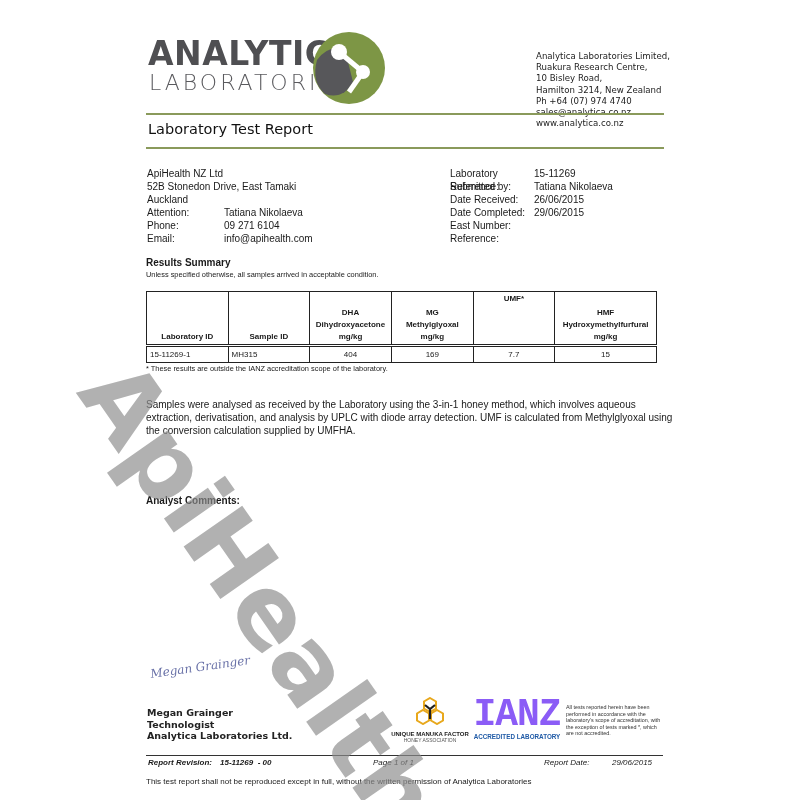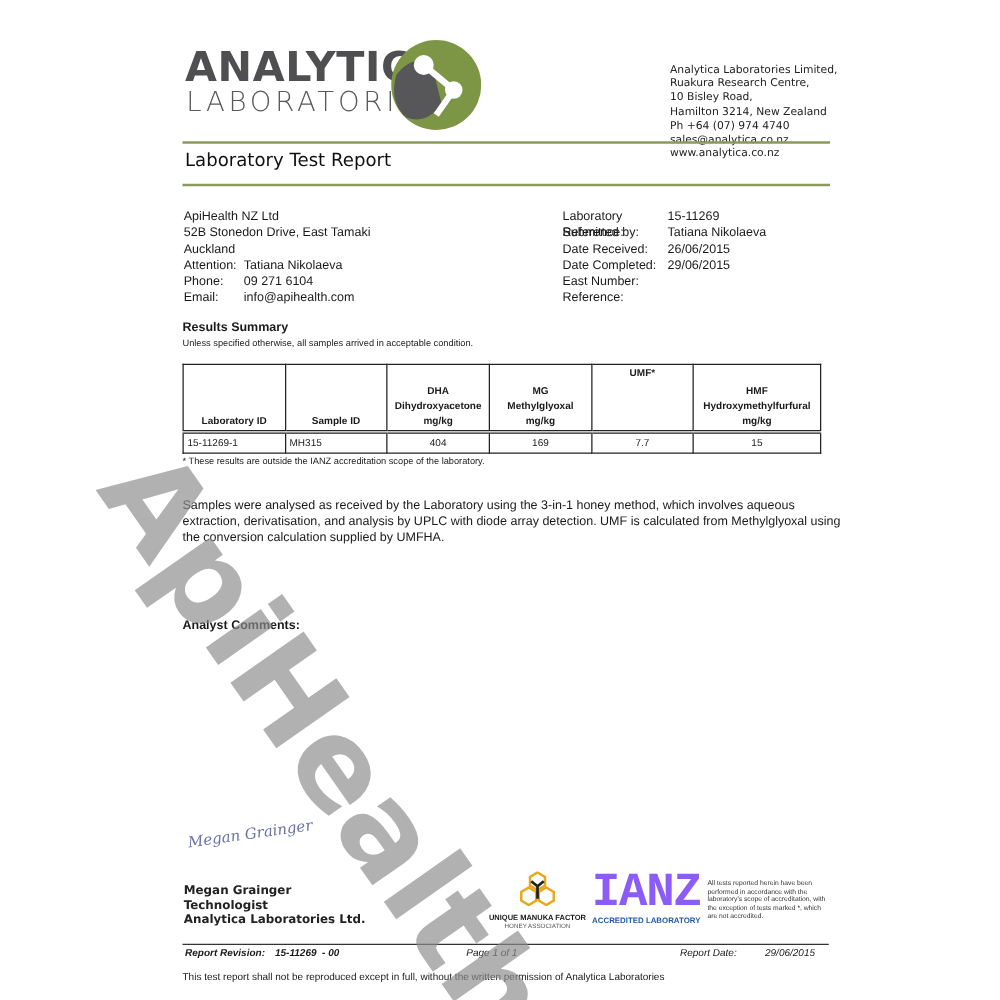--- a/index.html
+++ b/index.html
@@ -5,21 +5,21 @@
   html,body{margin:0;padding:0;background:#fff;}
   body{width:800px;height:800px;position:relative;overflow:hidden;font-family:"Liberation Sans",sans-serif;color:#1a1a1a;}
   .abs{position:absolute;}
   .logo-main{left:148px;top:34px;font-family:"DejaVu Sans",sans-serif;font-weight:bold;font-size:33px;color:#4f4f52;letter-spacing:0.5px;}
   .logo-sub{left:149px;top:70px;font-family:"DejaVu Sans",sans-serif;font-size:22px;color:#5a5a5e;letter-spacing:3px;font-weight:200;}
   .logo-mark{left:309px;top:30px;width:76px;height:76px;}
   .company{left:536px;top:27px;font-family:"DejaVu Sans",sans-serif;font-size:8.6px;line-height:11.2px;color:#222;margin-top:24px;}
   .rule{height:2px;background:#8a9a5b;left:146px;width:518px;}
   .report-title{left:148px;top:121px;font-family:"DejaVu Sans",sans-serif;font-size:14.5px;color:#111;}
   .client{left:147px;top:167px;font-size:10px;line-height:13.1px;}
-  .client .row{display:flex;}
+  .client .row{display:flex;gap:29px;}
   .client .lbl{width:48px;}
   .meta{left:450px;top:167px;font-size:10px;line-height:13.1px;}
   .meta .row{display:flex;height:13.1px;}
   .meta .lbl{width:84px;}
   .h-section{font-weight:bold;font-size:10px;}
   .small{font-size:7.4px;}
   table{border-collapse:collapse;font-size:8px;}
   .results{left:146px;top:291px;width:511px;}
   .results th,.results td{border:1px solid #222;padding:1px 3px;}
   .results th{font-weight:bold;vertical-align:bottom;text-align:center;height:50px;line-height:12px;}

